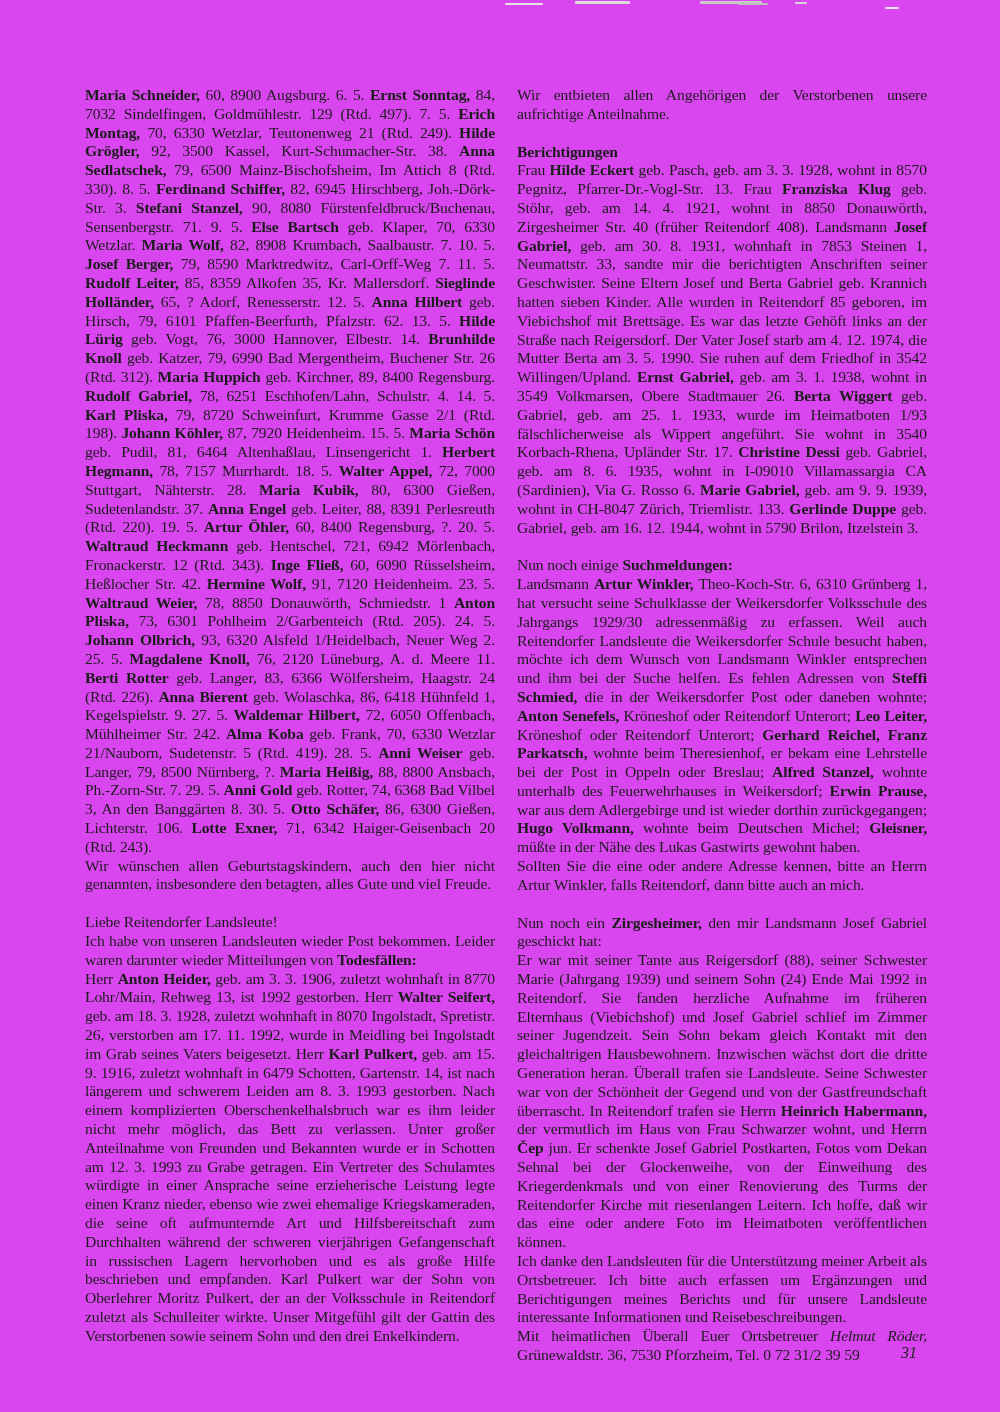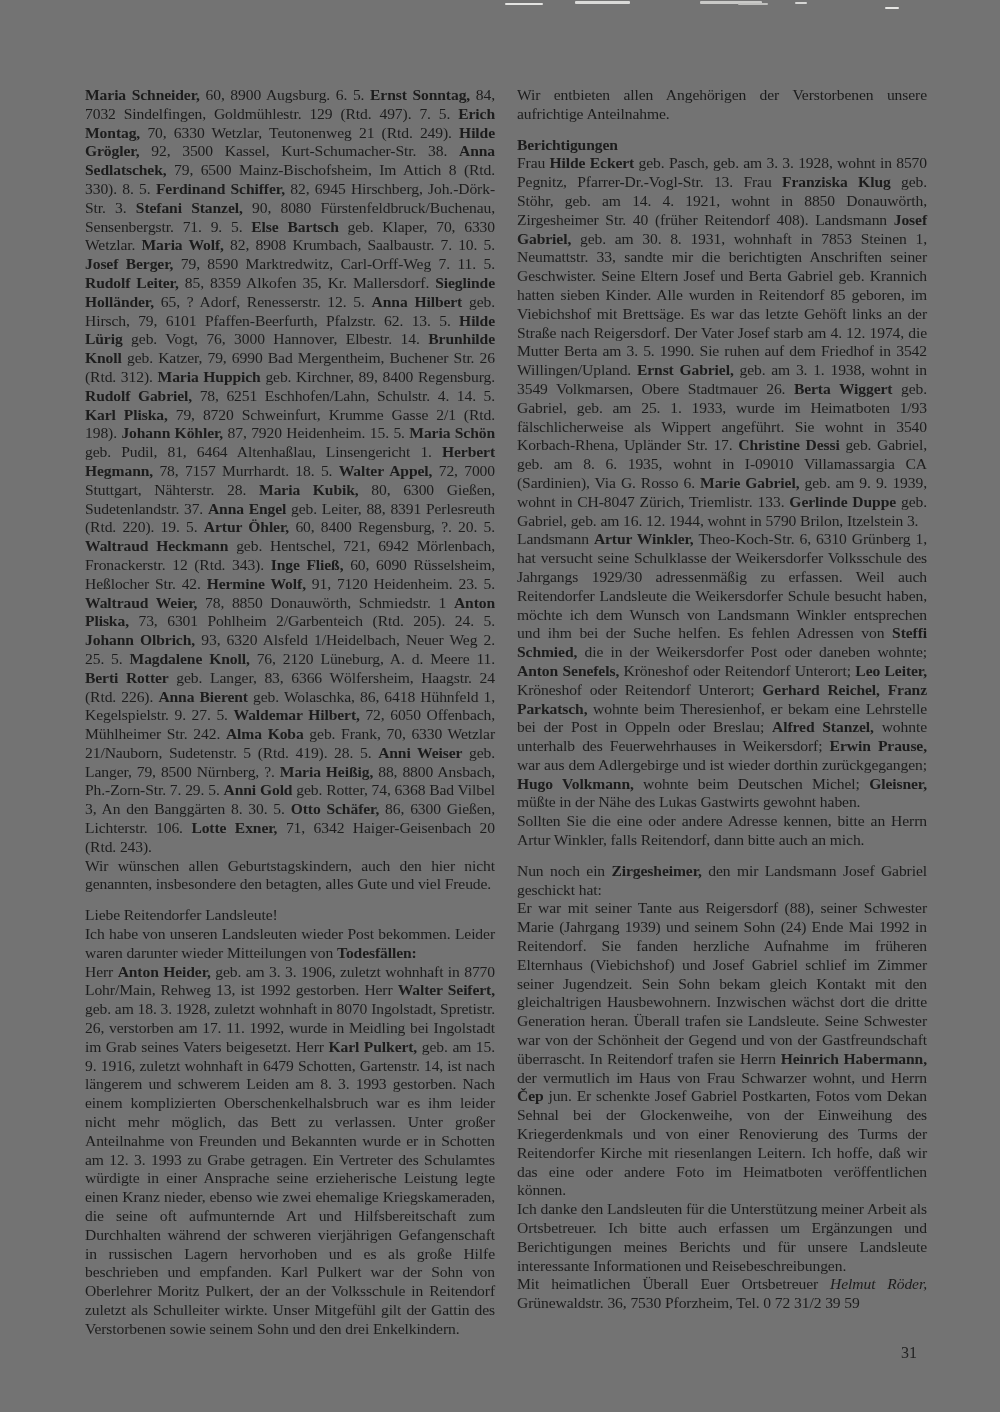--- a/index.html
+++ b/index.html
@@ -1,42 +1,42 @@
 <!DOCTYPE html>
 <html><head>
 <meta charset="utf-8">
 <style>
   html,body{margin:0;padding:0;}
   .page{
     position:relative;
     width:1000px;height:1412px;
-    background:#737373;
+    background:#d946ef;
     overflow:hidden;
     font-family:"Liberation Serif","DejaVu Serif",serif;
     color:#1c1c1c;
   }
   .columns{
     position:absolute;left:85px;top:86px;width:842px;
     display:flex;gap:22px;
   }
   .col{width:410px;}
   .para{
     margin:0;
     font-size:15.6px;
     line-height:18.8px;
     text-align:justify;
     letter-spacing:-0.1px;
     hyphens:none;
   }
-  .para.gap{margin-top:12px;}
+  .para.gap{margin-top:19px;}
   .para b{font-weight:bold;}
   .para i{font-style:italic;}
   .page-number{
     position:absolute;left:901px;top:1344px;
-    font-size:16px;line-height:18px;color:#222;
+    font-size:16px;line-height:18px;color:#222;font-style:italic;
   }
   .scan-artifact{position:absolute;border-radius:1px;}
   .a1{left:505px;top:3px;width:38px;height:2px;background:#e3e3e1;}
   .a2{left:575px;top:1px;width:55px;height:3px;background:#dadad8;}
   .a3{left:700px;top:1px;width:62px;height:3px;background:#c9c9c7;}
   .a4{left:738px;top:3px;width:30px;height:2px;background:#bfbfbd;}
   .a5{left:795px;top:2px;width:12px;height:2px;background:#d6d6d4;}
   .a6{left:885px;top:7px;width:14px;height:2px;background:#e6e6e4;}
 </style>
 </head>
@@ -56,20 +56,21 @@
         <p class="para"><b>Maria Schneider,</b><span> 60, 8900 Augsburg. 6. 5. </span><b>Ernst Sonntag,</b><span> 84, 7032 Sindelfingen, Goldmühlestr. 129 (Rtd. 497). 7. 5. </span><b>Erich Montag,</b><span> 70, 6330 Wetzlar, Teutonenweg 21 (Rtd. 249). </span><b>Hilde Grögler,</b><span> 92, 3500 Kassel, Kurt-Schumacher-Str. 38. </span><b>Anna Sedlatschek,</b><span> 79, 6500 Mainz-Bischofsheim, Im Attich 8 (Rtd. 330). 8. 5. </span><b>Ferdinand Schiffer,</b><span> 82, 6945 Hirschberg, Joh.-Dörk-Str. 3. </span><b>Stefani Stanzel,</b><span> 90, 8080 Fürstenfeldbruck/Buchenau, Sensenbergstr. 71. 9. 5. </span><b>Else Bartsch</b><span> geb. Klaper, 70, 6330 Wetzlar. </span><b>Maria Wolf,</b><span> 82, 8908 Krumbach, Saalbaustr. 7. 10. 5. </span><b>Josef Berger,</b><span> 79, 8590 Marktredwitz, Carl-Orff-Weg 7. 11. 5. </span><b>Rudolf Leiter,</b><span> 85, 8359 Alkofen 35, Kr. Mallersdorf. </span><b>Sieglinde Holländer,</b><span> 65, ? Adorf, Renesserstr. 12. 5. </span><b>Anna Hilbert</b><span> geb. Hirsch, 79, 6101 Pfaffen-Beerfurth, Pfalzstr. 62. 13. 5. </span><b>Hilde Lürig</b><span> geb. Vogt, 76, 3000 Hannover, Elbestr. 14. </span><b>Brunhilde Knoll</b><span> geb. Katzer, 79, 6990 Bad Mergentheim, Buchener Str. 26 (Rtd. 312). </span><b>Maria Huppich</b><span> geb. Kirchner, 89, 8400 Regensburg. </span><b>Rudolf Gabriel,</b><span> 78, 6251 Eschhofen/Lahn, Schulstr. 4. 14. 5. </span><b>Karl Pliska,</b><span> 79, 8720 Schweinfurt, Krumme Gasse 2/1 (Rtd. 198). </span><b>Johann Köhler,</b><span> 87, 7920 Heidenheim. 15. 5. </span><b>Maria Schön</b><span> geb. Pudil, 81, 6464 Altenhaßlau, Linsengericht 1. </span><b>Herbert Hegmann,</b><span> 78, 7157 Murrhardt. 18. 5. </span><b>Walter Appel,</b><span> 72, 7000 Stuttgart, Nähterstr. 28. </span><b>Maria Kubik,</b><span> 80, 6300 Gießen, Sudetenlandstr. 37. </span><b>Anna Engel</b><span> geb. Leiter, 88, 8391 Perlesreuth (Rtd. 220). 19. 5. </span><b>Artur Öhler,</b><span> 60, 8400 Regensburg, ?. 20. 5. </span><b>Waltraud Heckmann</b><span> geb. Hentschel, 721, 6942 Mörlenbach, Fronackerstr. 12 (Rtd. 343). </span><b>Inge Fließ,</b><span> 60, 6090 Rüsselsheim, Heßlocher Str. 42. </span><b>Hermine Wolf,</b><span> 91, 7120 Heidenheim. 23. 5. </span><b>Waltraud Weier,</b><span> 78, 8850 Donauwörth, Schmiedstr. 1 </span><b>Anton Pliska,</b><span> 73, 6301 Pohlheim 2/Garbenteich (Rtd. 205). 24. 5. </span><b>Johann Olbrich,</b><span> 93, 6320 Alsfeld 1/Heidelbach, Neuer Weg 2. 25. 5. </span><b>Magdalene Knoll,</b><span> 76, 2120 Lüneburg, A. d. Meere 11. </span><b>Berti Rotter</b><span> geb. Langer, 83, 6366 Wölfersheim, Haagstr. 24 (Rtd. 226). </span><b>Anna Bierent</b><span> geb. Wolaschka, 86, 6418 Hühnfeld 1, Kegelspielstr. 9. 27. 5. </span><b>Waldemar Hilbert,</b><span> 72, 6050 Offenbach, Mühlheimer Str. 242. </span><b>Alma Koba</b><span> geb. Frank, 70, 6330 Wetzlar 21/Nauborn, Sudetenstr. 5 (Rtd. 419). 28. 5. </span><b>Anni Weiser</b><span> geb. Langer, 79, 8500 Nürnberg, ?. </span><b>Maria Heißig,</b><span> 88, 8800 Ansbach, Ph.-Zorn-Str. 7. 29. 5. </span><b>Anni Gold</b><span> geb. Rotter, 74, 6368 Bad Vilbel 3, An den Banggärten 8. 30. 5. </span><b>Otto Schäfer,</b><span> 86, 6300 Gießen, Lichterstr. 106. </span><b>Lotte Exner,</b><span> 71, 6342 Haiger-Geisenbach 20 (Rtd. 243).</span></p>
         <p class="para"><span>Wir wünschen allen Geburtstagskindern, auch den hier nicht genannten, insbesondere den betagten, alles Gute und viel Freude.</span></p>
         <p class="para gap"><span>Liebe Reitendorfer Landsleute!</span></p>
         <p class="para"><span>Ich habe von unseren Landsleuten wieder Post bekommen. Leider waren darunter wieder Mitteilungen von </span><b>Todesfällen:</b></p>
         <p class="para"><span>Herr </span><b>Anton Heider,</b><span> geb. am 3. 3. 1906, zuletzt wohnhaft in 8770 Lohr/Main, Rehweg 13, ist 1992 gestorben. Herr </span><b>Walter Seifert,</b><span> geb. am 18. 3. 1928, zuletzt wohnhaft in 8070 Ingolstadt, Spretistr. 26, verstorben am 17. 11. 1992, wurde in Meidling bei Ingolstadt im Grab seines Vaters beigesetzt. Herr </span><b>Karl Pulkert,</b><span> geb. am 15. 9. 1916, zuletzt wohnhaft in 6479 Schotten, Gartenstr. 14, ist nach längerem und schwerem Leiden am 8. 3. 1993 gestorben. Nach einem komplizierten Oberschenkelhalsbruch war es ihm leider nicht mehr möglich, das Bett zu verlassen. Unter großer Anteilnahme von Freunden und Bekannten wurde er in Schotten am 12. 3. 1993 zu Grabe getragen. Ein Vertreter des Schulamtes würdigte in einer Ansprache seine erzieherische Leistung legte einen Kranz nieder, ebenso wie zwei ehemalige Kriegskameraden, die seine oft aufmunternde Art und Hilfsbereitschaft zum Durchhalten während der schweren vierjährigen Gefangenschaft in russischen Lagern hervorhoben und es als große Hilfe beschrieben und empfanden. Karl Pulkert war der Sohn von Oberlehrer Moritz Pulkert, der an der Volksschule in Reitendorf zuletzt als Schulleiter wirkte. Unser Mitgefühl gilt der Gattin des Verstorbenen sowie seinem Sohn und den drei Enkelkindern.</span></p>
       </div>
     <div class="col">
         <p class="para"><span>Wir entbieten allen Angehörigen der Verstorbenen unsere aufrichtige Anteilnahme.</span></p>
         <p class="para gap"><b>Berichtigungen</b></p>
         <p class="para"><span>Frau </span><b>Hilde Eckert</b><span> geb. Pasch, geb. am 3. 3. 1928, wohnt in 8570 Pegnitz, Pfarrer-Dr.-Vogl-Str. 13. Frau </span><b>Franziska Klug</b><span> geb. Stöhr, geb. am 14. 4. 1921, wohnt in 8850 Donauwörth, Zirgesheimer Str. 40 (früher Reitendorf 408). Landsmann </span><b>Josef Gabriel,</b><span> geb. am 30. 8. 1931, wohnhaft in 7853 Steinen 1, Neumattstr. 33, sandte mir die berichtigten Anschriften seiner Geschwister. Seine Eltern Josef und Berta Gabriel geb. Krannich hatten sieben Kinder. Alle wurden in Reitendorf 85 geboren, im Viebichshof mit Brettsäge. Es war das letzte Gehöft links an der Straße nach Reigersdorf. Der Vater Josef starb am 4. 12. 1974, die Mutter Berta am 3. 5. 1990. Sie ruhen auf dem Friedhof in 3542 Willingen/Upland. </span><b>Ernst Gabriel,</b><span> geb. am 3. 1. 1938, wohnt in 3549 Volkmarsen, Obere Stadtmauer 26. </span><b>Berta Wiggert</b><span> geb. Gabriel, geb. am 25. 1. 1933, wurde im Heimatboten 1/93 fälschlicherweise als Wippert angeführt. Sie wohnt in 3540 Korbach-Rhena, Upländer Str. 17. </span><b>Christine Dessi</b><span> geb. Gabriel, geb. am 8. 6. 1935, wohnt in I-09010 Villamassargia CA (Sardinien), Via G. Rosso 6. </span><b>Marie Gabriel,</b><span> geb. am 9. 9. 1939, wohnt in CH-8047 Zürich, Triemlistr. 133. </span><b>Gerlinde Duppe</b><span> geb. Gabriel, geb. am 16. 12. 1944, wohnt in 5790 Brilon, Itzelstein 3.</span></p>
+        <p class="para gap"><span>Nun noch einige </span><b>Suchmeldungen:</b></p>
         <p class="para"><span>Landsmann </span><b>Artur Winkler,</b><span> Theo-Koch-Str. 6, 6310 Grünberg 1, hat versucht seine Schulklasse der Weikersdorfer Volksschule des Jahrgangs 1929/30 adressenmäßig zu erfassen. Weil auch Reitendorfer Landsleute die Weikersdorfer Schule besucht haben, möchte ich dem Wunsch von Landsmann Winkler entsprechen und ihm bei der Suche helfen. Es fehlen Adressen von </span><b>Steffi Schmied,</b><span> die in der Weikersdorfer Post oder daneben wohnte; </span><b>Anton Senefels,</b><span> Kröneshof oder Reitendorf Unterort; </span><b>Leo Leiter,</b><span> Kröneshof oder Reitendorf Unterort; </span><b>Gerhard Reichel, Franz Parkatsch,</b><span> wohnte beim Theresienhof, er bekam eine Lehrstelle bei der Post in Oppeln oder Breslau; </span><b>Alfred Stanzel,</b><span> wohnte unterhalb des Feuerwehrhauses in Weikersdorf; </span><b>Erwin Prause,</b><span> war aus dem Adlergebirge und ist wieder dorthin zurückgegangen; </span><b>Hugo Volkmann,</b><span> wohnte beim Deutschen Michel; </span><b>Gleisner,</b><span> müßte in der Nähe des Lukas Gastwirts gewohnt haben.</span></p>
         <p class="para"><span>Sollten Sie die eine oder andere Adresse kennen, bitte an Herrn Artur Winkler, falls Reitendorf, dann bitte auch an mich.</span></p>
         <p class="para gap"><span>Nun noch ein </span><b>Zirgesheimer,</b><span> den mir Landsmann Josef Gabriel geschickt hat:</span></p>
         <p class="para"><span>Er war mit seiner Tante aus Reigersdorf (88), seiner Schwester Marie (Jahrgang 1939) und seinem Sohn (24) Ende Mai 1992 in Reitendorf. Sie fanden herzliche Aufnahme im früheren Elternhaus (Viebichshof) und Josef Gabriel schlief im Zimmer seiner Jugendzeit. Sein Sohn bekam gleich Kontakt mit den gleichaltrigen Hausbewohnern. Inzwischen wächst dort die dritte Generation heran. Überall trafen sie Landsleute. Seine Schwester war von der Schönheit der Gegend und von der Gastfreundschaft überrascht. In Reitendorf trafen sie Herrn </span><b>Heinrich Habermann,</b><span> der vermutlich im Haus von Frau Schwarzer wohnt, und Herrn </span><b>Čep</b><span> jun. Er schenkte Josef Gabriel Postkarten, Fotos vom Dekan Sehnal bei der Glockenweihe, von der Einweihung des Kriegerdenkmals und von einer Renovierung des Turms der Reitendorfer Kirche mit riesenlangen Leitern. Ich hoffe, daß wir das eine oder andere Foto im Heimatboten veröffentlichen können.</span></p>
         <p class="para"><span>Ich danke den Landsleuten für die Unterstützung meiner Arbeit als Ortsbetreuer. Ich bitte auch erfassen um Ergänzungen und Berichtigungen meines Berichts und für unsere Landsleute interessante Informationen und Reisebeschreibungen.</span></p>
         <p class="para"><span>Mit heimatlichen Überall Euer Ortsbetreuer </span><i>Helmut Röder,</i><span> Grünewaldstr. 36, 7530 Pforzheim, Tel. 0 72 31/2 39 59</span></p>
       </div>
   </div>
 
   <div class="page-number">31</div>

